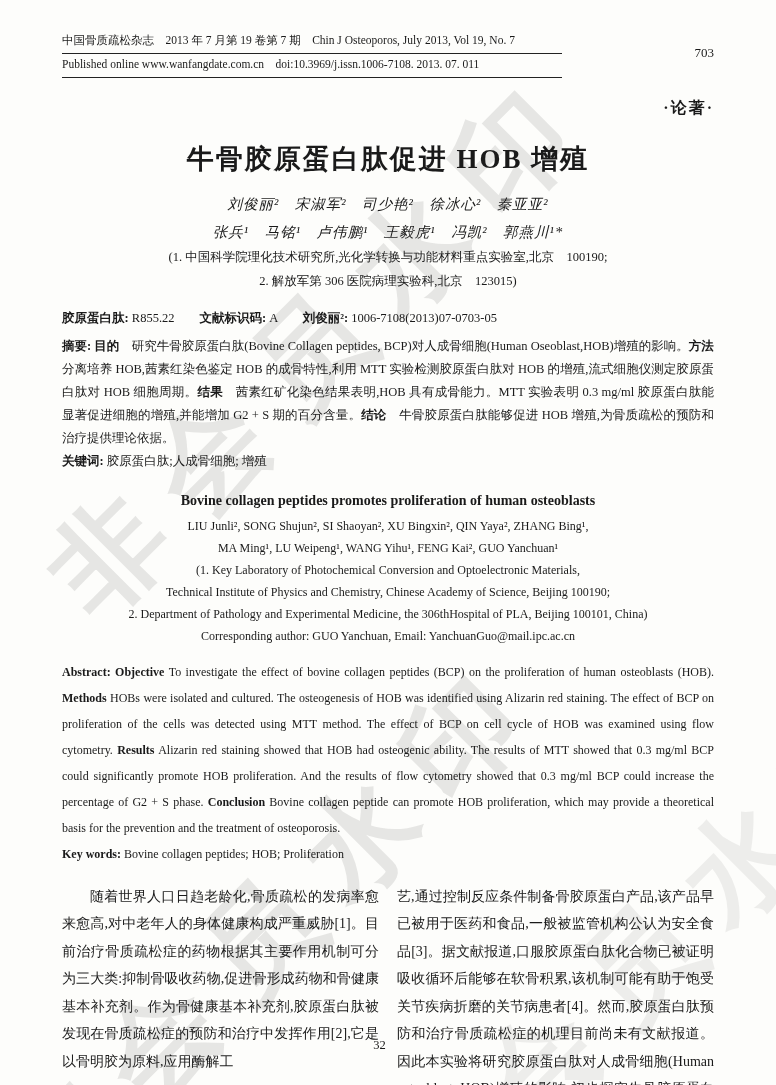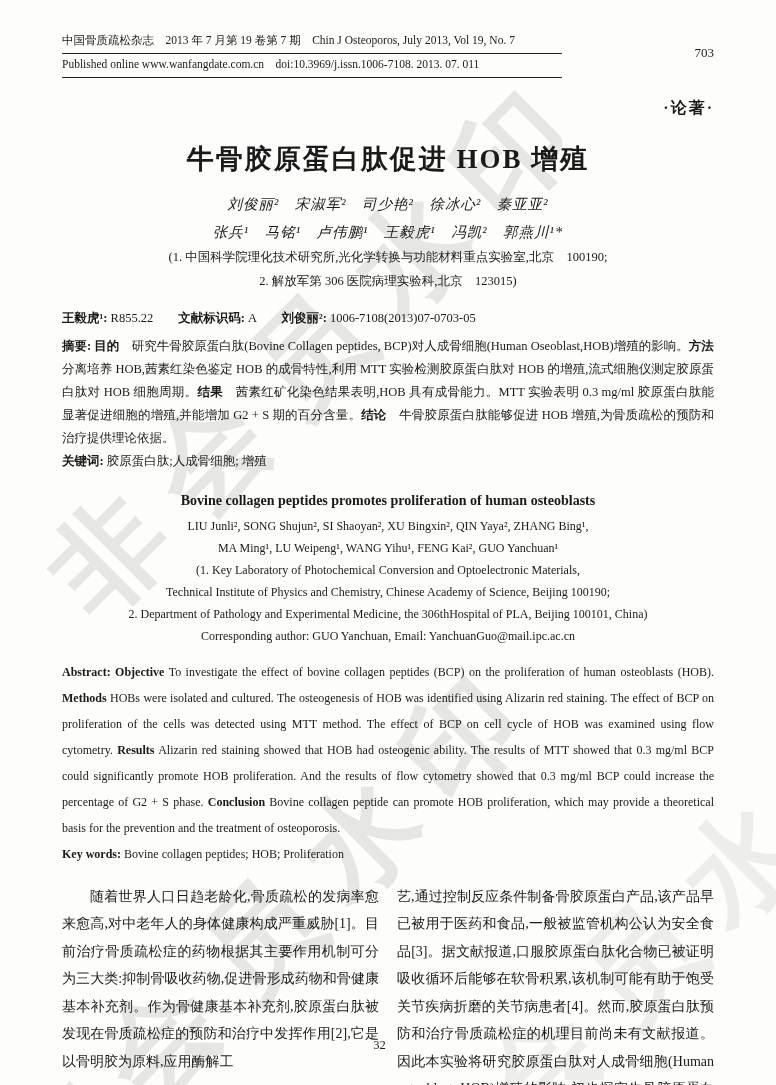--- a/index.html
+++ b/index.html
@@ -87,21 +87,21 @@
     <div class="section-label">·论著·</div>
 
     <h1 class="title-cn">牛骨胶原蛋白肽促进 HOB 增殖</h1>
 
     <div class="authors-cn">刘俊丽²　宋淑军²　司少艳²　徐冰心²　秦亚亚²</div>
     <div class="authors-cn">张兵¹　马铭¹　卢伟鹏¹　王毅虎¹　冯凯²　郭燕川¹*</div>
 
     <div class="affil-cn">(1. 中国科学院理化技术研究所,光化学转换与功能材料重点实验室,北京　100190;</div>
     <div class="affil-cn">2. 解放军第 306 医院病理实验科,北京　123015)</div>
 
-    <div class="meta-line"><span class="seg-bold">王毅虎¹: </span><span>R855.22</span><span>　　</span><span class="seg-bold">文献标识码: </span><span>A</span><span>　　</span><span class="seg-bold">刘俊丽²: </span><span>1006-7108(2013)07-0703-05</span></div>
+    <div class="meta-line"><span class="seg-bold">胶原蛋白肽: </span><span>R855.22</span><span>　　</span><span class="seg-bold">文献标识码: </span><span>A</span><span>　　</span><span class="seg-bold">刘俊丽²: </span><span>1006-7108(2013)07-0703-05</span></div>
 
     <p class="abstract-cn"><span class="seg-bold">摘要: </span><span class="seg-bold">目的</span><span>　研究牛骨胶原蛋白肽(Bovine Collagen peptides, BCP)对人成骨细胞(Human Oseoblast,HOB)增殖的影响。</span><span class="seg-bold">方法</span><span>　分离培养 HOB,茜素红染色鉴定 HOB 的成骨特性,利用 MTT 实验检测胶原蛋白肽对 HOB 的增殖,流式细胞仪测定胶原蛋白肽对 HOB 细胞周期。</span><span class="seg-bold">结果</span><span>　茜素红矿化染色结果表明,HOB 具有成骨能力。MTT 实验表明 0.3 mg/ml 胶原蛋白肽能显著促进细胞的增殖,并能增加 G2 + S 期的百分含量。</span><span class="seg-bold">结论</span><span>　牛骨胶原蛋白肽能够促进 HOB 增殖,为骨质疏松的预防和治疗提供理论依据。</span></p>
     <p class="keywords-cn"><span class="seg-bold">关键词: </span><span>胶原蛋白肽;人成骨细胞; 增殖</span></p>
 
     <h2 class="title-en">Bovine collagen peptides promotes proliferation of human osteoblasts</h2>
     <div class="en-line en-first">LIU Junli², SONG Shujun², SI Shaoyan², XU Bingxin², QIN Yaya², ZHANG Bing¹,</div>
     <div class="en-line">MA Ming¹, LU Weipeng¹, WANG Yihu¹, FENG Kai², GUO Yanchuan¹</div>
     <div class="en-line">(1. Key Laboratory of Photochemical Conversion and Optoelectronic Materials,</div>
     <div class="en-line">Technical Institute of Physics and Chemistry, Chinese Academy of Science, Beijing 100190;</div>
     <div class="en-line">2. Department of Pathology and Experimental Medicine, the 306thHospital of PLA, Beijing 100101, China)</div>

